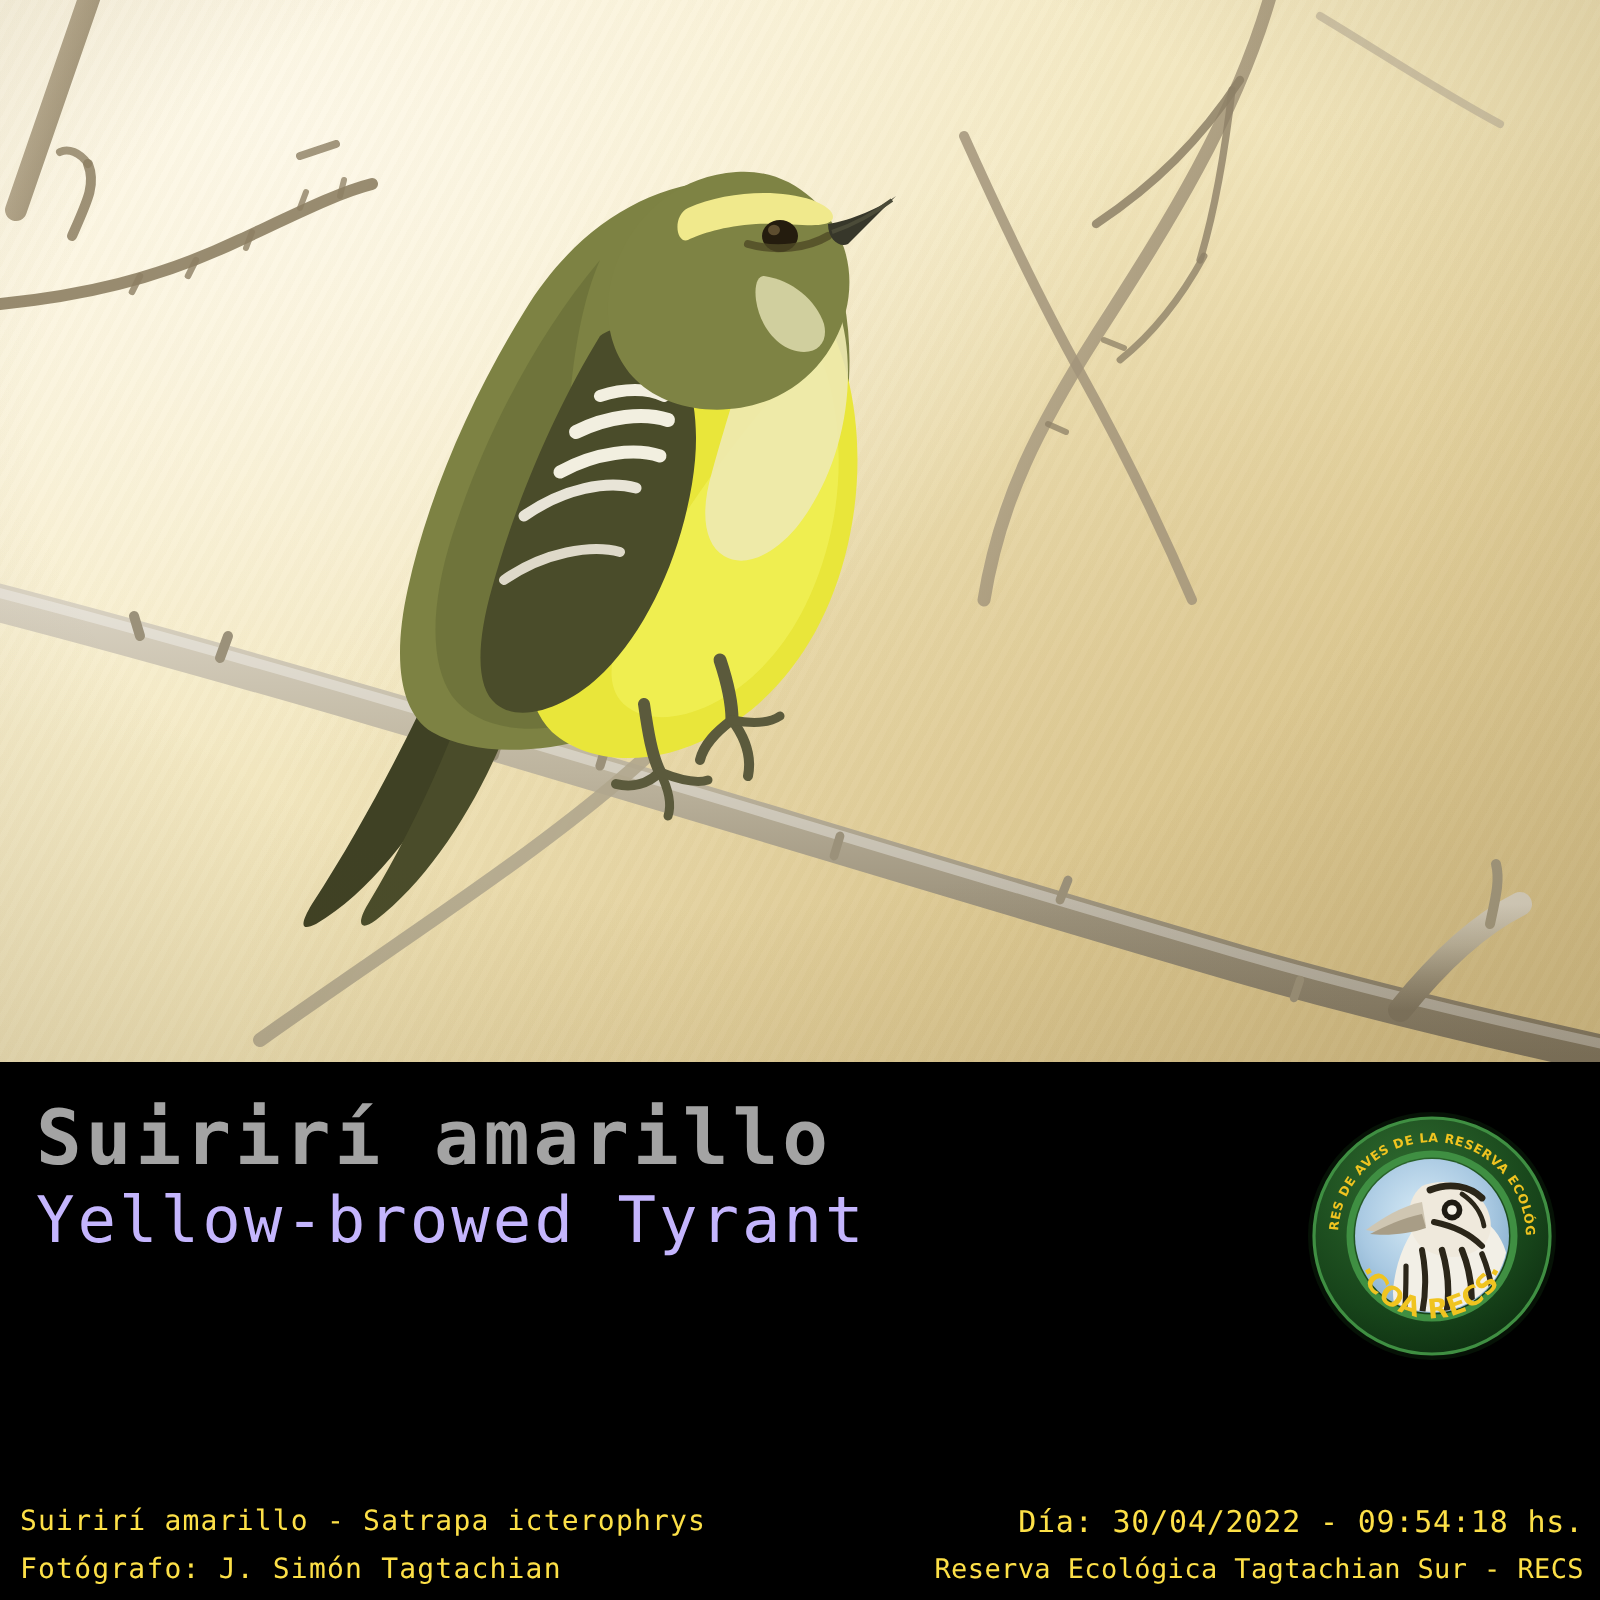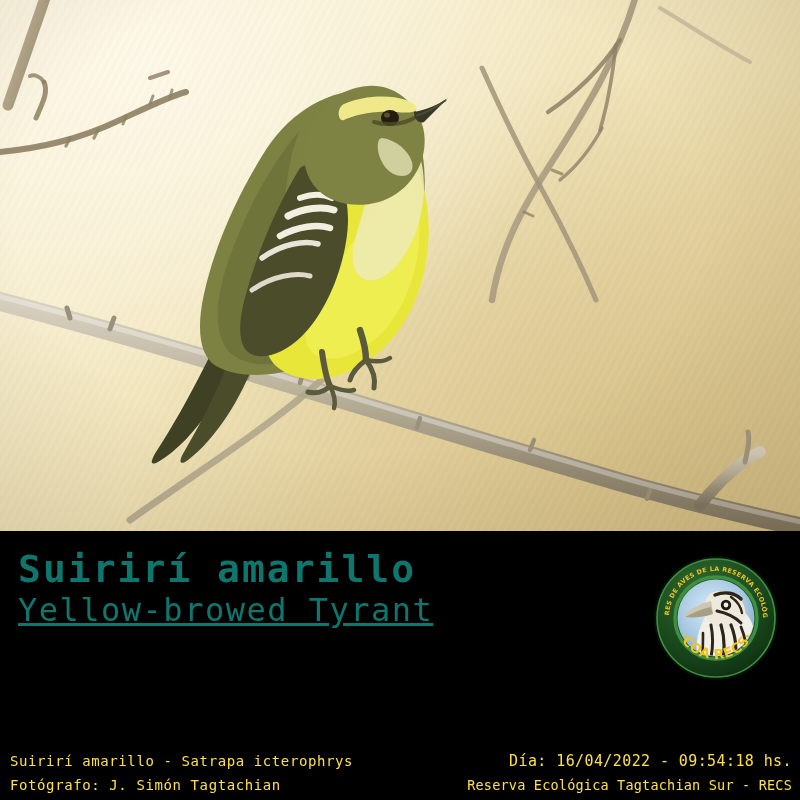--- a/index.html
+++ b/index.html
@@ -24,26 +24,26 @@
   }
   .vignette{
     position:absolute;inset:0;
     background:radial-gradient(ellipse 78% 82% at 45% 40%, rgba(0,0,0,0) 55%, rgba(90,70,30,.16) 100%);
   }
 
   
   .banner{position:absolute;left:0;top:531px;width:800px;height:269px;background:#000;}
 
   .t-common{
-    position:absolute;left:18px;color:#0f766e;white-space:pre;
+    position:absolute;left:18px;color:#a3a3a3;white-space:pre;
     font-family:"DejaVu Sans Mono",monospace;
     letter-spacing:.5px;
   }
   .t-es{top:547px;font-size:38px;font-weight:bold;letter-spacing:2px;}
-  .t-en{top:591px;font-size:32px;font-weight:normal;letter-spacing:1.5px;color:#0f766e;text-decoration:underline;}
+  .t-en{top:591px;font-size:32px;font-weight:normal;letter-spacing:1.5px;color:#c4b5fd;}
   .t-sci{top:636px;font-size:29px;font-weight:bold;letter-spacing:1px;}
 
   
   .f{position:absolute;color:#fde047;white-space:pre;font-family:"DejaVu Sans Mono",monospace;font-size:14px;}
   .f-l1{left:10px;top:753px;letter-spacing:.6px;}
   .f-l2{left:10px;top:777px;letter-spacing:.6px;}
   .f-r1{right:8px;top:752px;text-align:right;letter-spacing:.4px;font-size:15px;}
   .f-r2{right:8px;top:777px;text-align:right;letter-spacing:.2px;font-size:13.5px;}
 
   
@@ -245,16 +245,16 @@
         <textPath href="#arcTop" startOffset="50%" text-anchor="middle">CLUB DE OBSERVADORES DE AVES DE LA RESERVA ECOLÓGICA COSTANERA SUR</textPath>
       </text>
       <text fill="#f0c420" font-family="DejaVu Sans, sans-serif" font-size="13.5" font-weight="bold" letter-spacing="0.6">
         <textPath href="#arcBot" startOffset="50%" text-anchor="middle">·COA RECS·</textPath>
       </text>
     </svg>
   </div>
 
   <div class="f f-l1">Suirirí amarillo - Satrapa icterophrys</div>
   <div class="f f-l2">Fotógrafo: J. Simón Tagtachian</div>
-  <div class="f f-r1">Día: 16/04/2022 - 09:54:18 hs.</div>
+  <div class="f f-r1">Día: 30/04/2022 - 09:54:18 hs.</div>
   <div class="f f-r2">Reserva Ecológica Tagtachian Sur - RECS</div>
 
 </div>
 
 </body></html>

